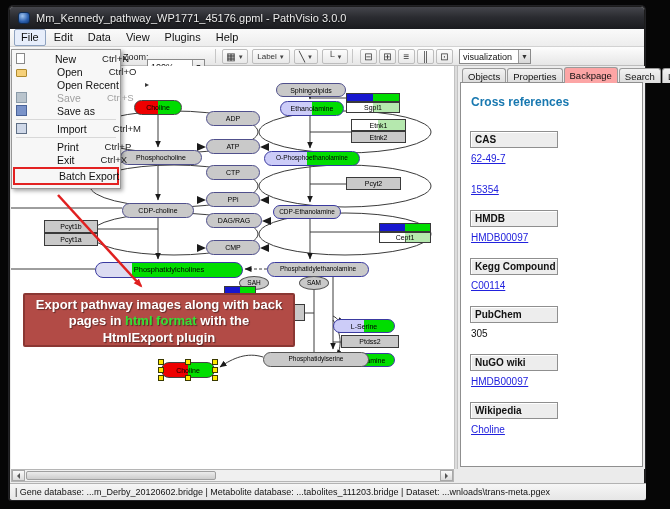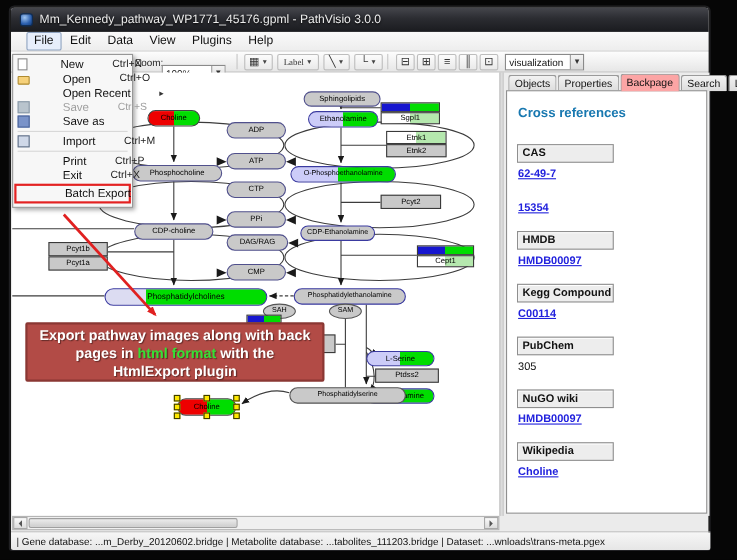--- a/index.html
+++ b/index.html
@@ -15,21 +15,21 @@
               background:linear-gradient(#45464c,#2b2c31 45%,#1a1b1f);
               border-radius:3px 3px 0 0; display:flex; align-items:center;
               padding-left:8px; gap:6px; }
   .titlebar .ttl { color:#ececec; font-size:11px; text-shadow:0 1px 2px #000; white-space:nowrap; }
   .app-icon { width:12px; height:12px; border-radius:3px; flex:none;
               background:radial-gradient(circle at 35% 30%, #9fc4ef, #2b5fae 60%, #123a77);
               border:1px solid #0e2c55; }
 
   .menubar { position:absolute; left:0; top:22px; width:100%; height:18px;
              background:linear-gradient(#fafafa,#ededed); border-bottom:1px solid #d2d2d2;
-             display:flex; align-items:center; padding-left:14px; font-size:11px; color:#111; }
+             display:flex; align-items:center; padding-left:4px; font-size:11px; color:#111; }
   .menu-item { padding:1px 6px 2px; margin-right:1px; border:1px solid transparent; }
   .menu-item.active { border:1px solid #8fa3c0; background:#e7eefb; border-radius:2px; }
 
   .toolbar { position:absolute; left:0; top:40px; width:100%; height:19px;
              background:linear-gradient(#fdfdfd,#e6e6e6); border-bottom:1px solid #bdbdbd; }
   .toolbar .zoomlab { position:absolute; left:113px; top:5px; font-size:9px; color:#222; }
   .combo { position:absolute; height:15px; background:#fff; border:1px solid #8a8a8a;
            font-size:9px; color:#111; display:flex; align-items:center; }
   .combo .val { flex:1; padding-left:3px; white-space:nowrap; overflow:hidden; }
   .combo .drop { width:12px; height:100%; background:linear-gradient(#f4f4f4,#d8d8d8);
@@ -71,21 +71,21 @@
   .tab { font-size:9.5px; color:#111; padding:2px 5px 1px; background:linear-gradient(#f2f2f2,#dcdcdc);
          border:1px solid #9a9a9a; border-bottom:none; border-radius:3px 3px 0 0; margin-right:1px; }
   .tab.active { background:#fca5a5; position:relative; z-index:3; padding-bottom:2px; }
   .panel-body { position:absolute; left:2px; top:16px; width:183px; height:385px;
                 background:#ffffff; border:1px solid #8f8f8f; overflow:hidden; padding:8px 0 0 9px; }
   .xref-heading { font-size:12px; font-weight:bold; margin:4px 0 22px 1px; }
   .xref { margin-bottom:13px; }
   .xref-box { width:88px; height:17px; line-height:15px; background:#ededed;
               border:1px solid #8f8f8f; box-shadow:inset 1px 1px 0 #fff; font-size:10px;
               font-weight:bold; color:#111; padding-left:4px; white-space:nowrap; }
-  .xref-id { display:inline-block; margin:5px 0 0 1px; font-size:10px; font-weight:bold; }
+  .xref-id { display:inline-block; margin:5px 0 0 1px; font-size:10px; font-weight:normal; }
   .xref-id.link { color:#2121dd; text-decoration:underline; }
   .xref-id.plain { color:#111; text-decoration:none; font-weight:normal; }
 
   .hscroll { position:absolute; left:1px; top:462px; width:443px; height:13px;
              background:#f0f0f0; border:1px solid #b5b5b5; }
   .sbtn { position:absolute; top:0; width:13px; height:11px; background:linear-gradient(#fafafa,#dcdcdc);
           border:1px solid #a8a8a8; display:flex; align-items:center; justify-content:center; }
   .sbtn .tri { width:0; height:0; border:3px solid transparent; }
   .sbtn.left { left:0; } .sbtn.left .tri { border-right-color:#555; margin-left:-3px; }
   .sbtn.right { right:0; } .sbtn.right .tri { border-left-color:#555; margin-right:-3px; }
@@ -146,21 +146,21 @@
         <span class="val">100%</span>
         <span class="drop">▼</span>
       </div>
       <div class="tsep" style="left:205px"></div>
       <div id="tool-buttons">
           <div class="tbtn" style="left: 212px; width: 26px;">
             <span class="g">▦</span>
             <span class="dd">▼</span>
           </div>
           <div class="tbtn" style="left: 242px; width: 38px;">
-            <span class="g" style="font-size: 8px; font-family: Liberation Serif, serif;">Label</span>
+            <span class="g" style="font-size: 8px;">Label</span>
             <span class="dd">▼</span>
           </div>
           <div class="tbtn" style="left: 284px; width: 24px;">
             <span class="g">╲</span>
             <span class="dd">▼</span>
           </div>
           <div class="tbtn" style="left: 312px; width: 26px;">
             <span class="g">└</span>
             <span class="dd">▼</span>
           </div>

